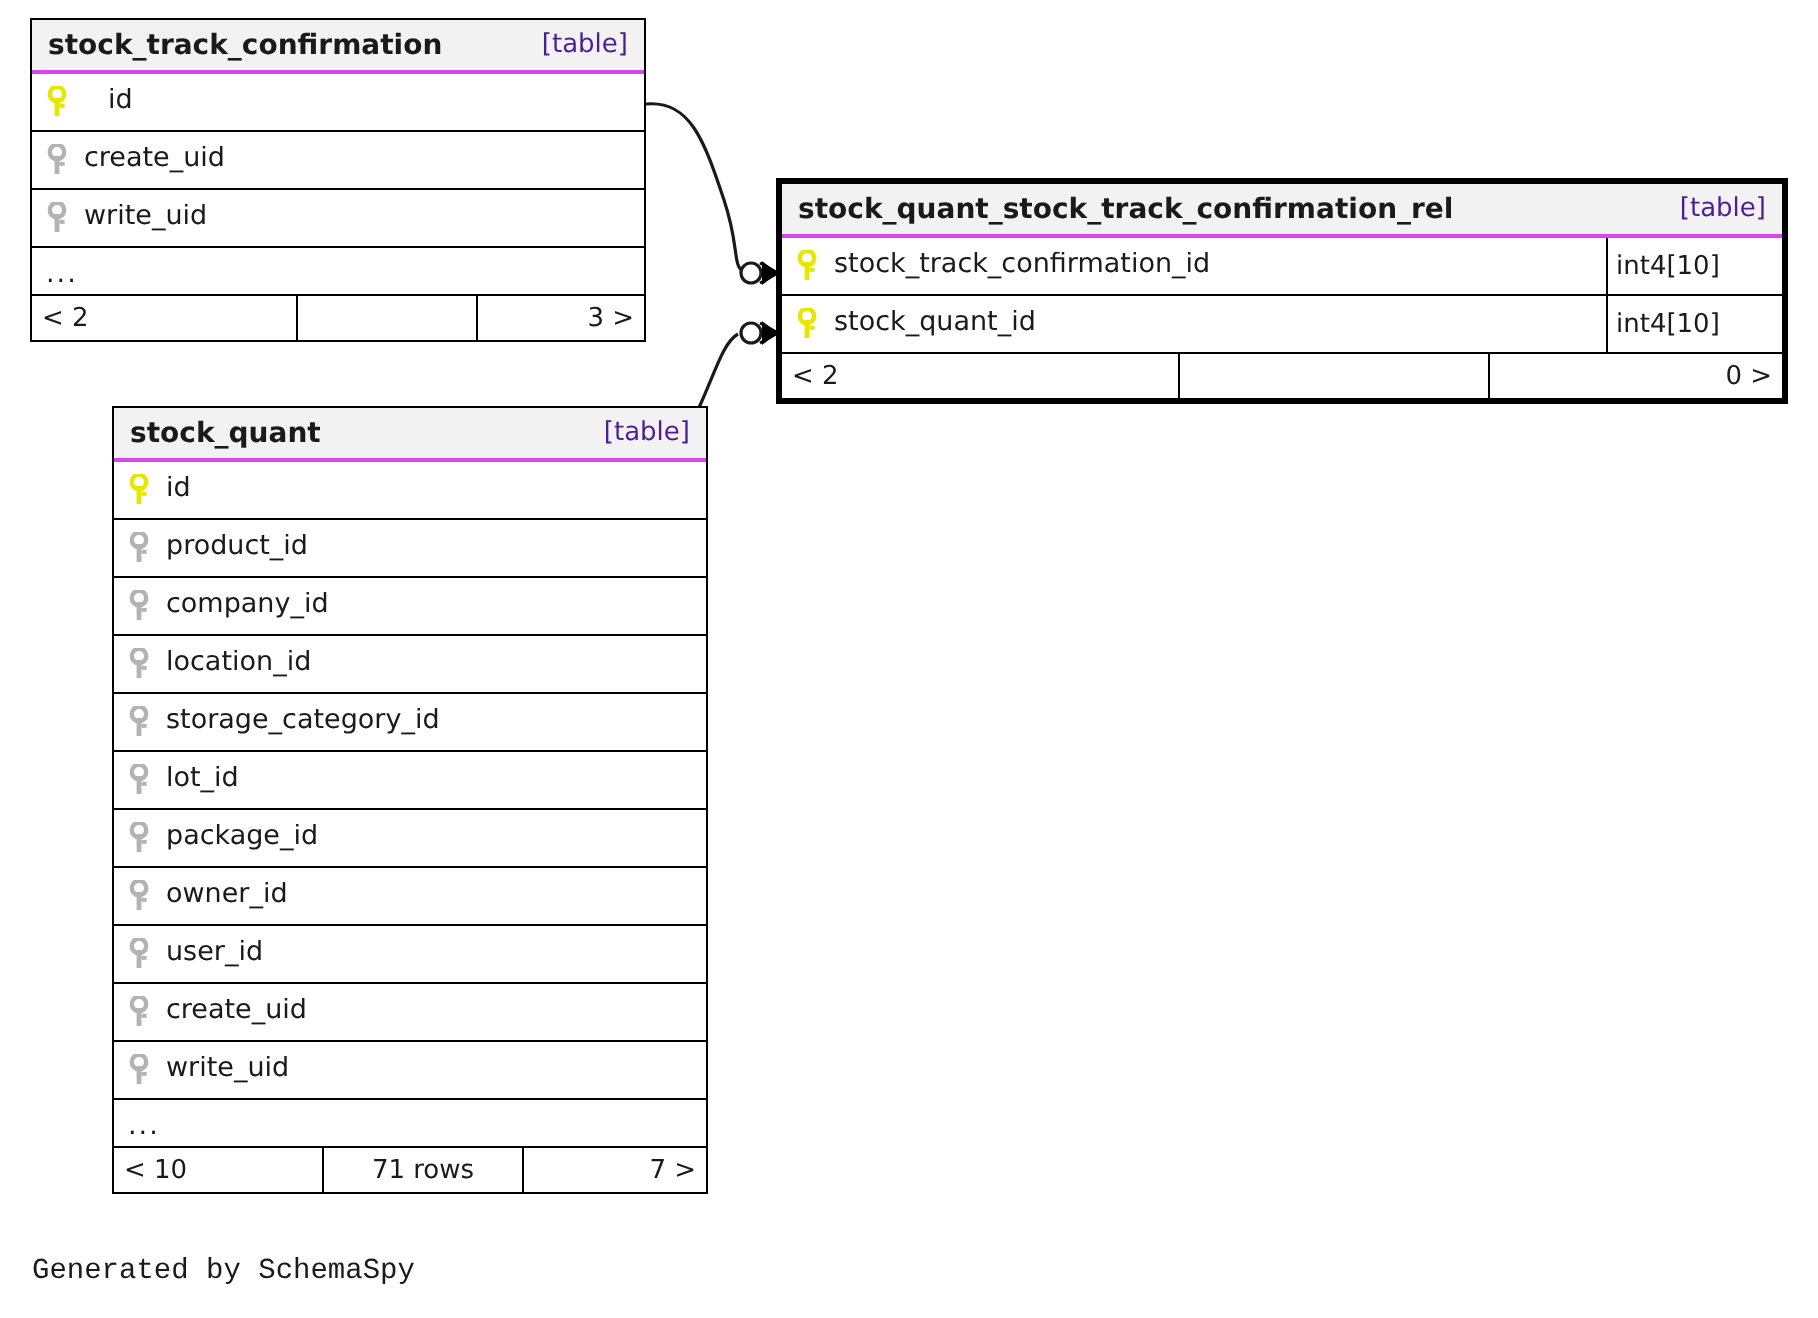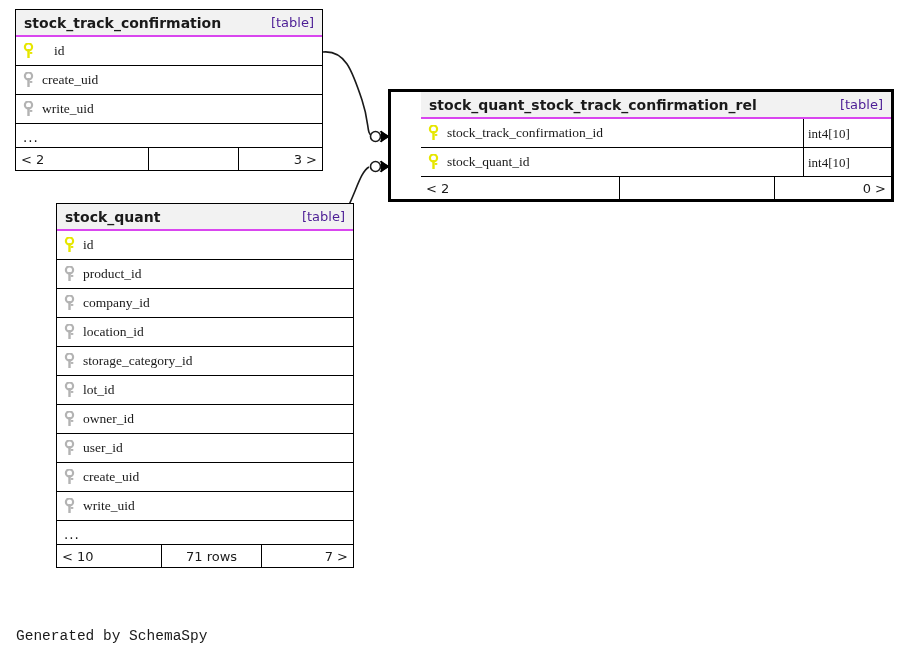--- a/index.html
+++ b/index.html
@@ -37,21 +37,20 @@
   .entity {
     position: absolute;
     box-sizing: border-box;
     background: #ffffff;
     border: 1px solid #000000;
     font-size: 13.5px;
     line-height: 1;
   }
   .entity.is-focus {
     border-width: 3px;
-    padding-left: 30px;
   }
 
   .entity-header {
     display: flex;
     align-items: center;
     justify-content: space-between;
     box-sizing: border-box;
     background: #f2f2f2;
     border-bottom: 2px solid #d946ef;
     padding: 0 8px;
@@ -69,21 +68,20 @@
     padding-left: 14px;
   }
 
   .col-row {
     display: flex;
     align-items: center;
     box-sizing: border-box;
     border-bottom: 1px solid #000000;
     height: 29px;
     background: #ffffff;
-    font-family: Liberation Serif, serif;
   }
   .col-main {
     display: flex;
     align-items: center;
     flex: 1 1 auto;
     min-width: 0;
     padding-left: 7px;
     height: 100%;
     box-sizing: border-box;
   }
@@ -354,20 +352,30 @@
       <div class="col-main">
         <svg class="key-icon" viewBox="0 0 11 16">
           <circle cx="5.5" cy="4" r="3.6" fill="none" stroke="#b3b3b3" stroke-width="2.2"></circle>
           <rect x="4.3" y="6" width="2.4" height="9" fill="#b3b3b3"></rect>
           <rect x="6.7" y="9" width="2.6" height="1.9" fill="#b3b3b3"></rect>
         </svg>
         <span class="col-name">lot_id</span>
       </div>
     </div>
 
+    <div class="col-row">
+      <div class="col-main">
+        <svg class="key-icon" viewBox="0 0 11 16">
+          <circle cx="5.5" cy="4" r="3.6" fill="none" stroke="#b3b3b3" stroke-width="2.2"></circle>
+          <rect x="4.3" y="6" width="2.4" height="9" fill="#b3b3b3"></rect>
+          <rect x="6.7" y="9" width="2.6" height="1.9" fill="#b3b3b3"></rect>
+        </svg>
+        <span class="col-name">package_id</span>
+      </div>
+    </div>
 
     <div class="col-row">
       <div class="col-main">
         <svg class="key-icon" viewBox="0 0 11 16">
           <circle cx="5.5" cy="4" r="3.6" fill="none" stroke="#b3b3b3" stroke-width="2.2"></circle>
           <rect x="4.3" y="6" width="2.4" height="9" fill="#b3b3b3"></rect>
           <rect x="6.7" y="9" width="2.6" height="1.9" fill="#b3b3b3"></rect>
         </svg>
         <span class="col-name">owner_id</span>
       </div>

